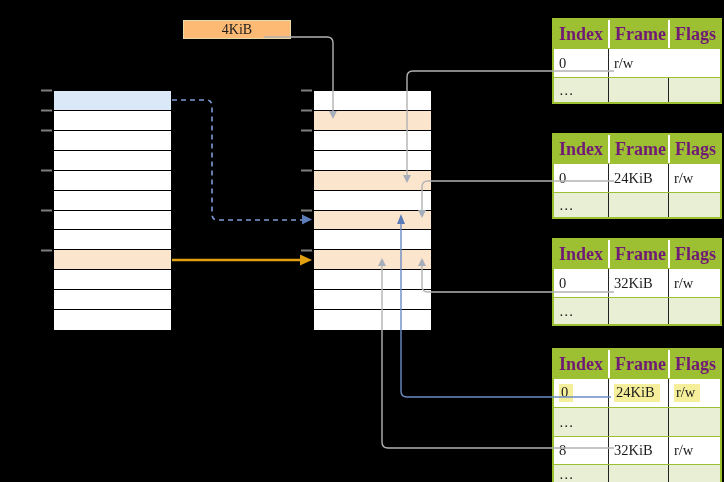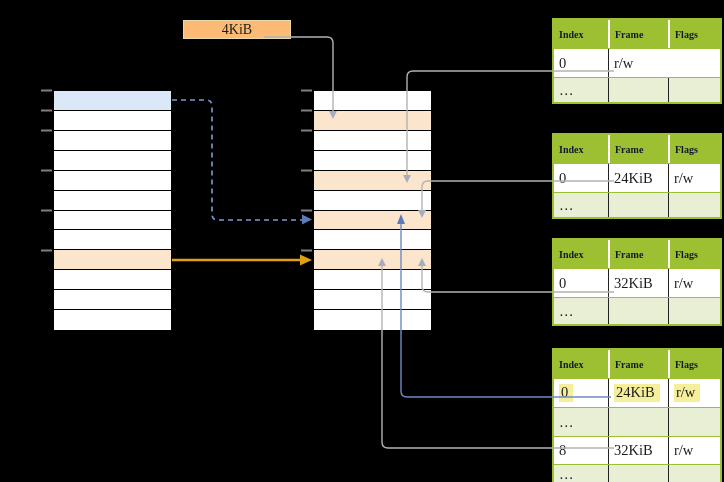--- a/index.html
+++ b/index.html
@@ -15,21 +15,21 @@
     border:1px solid #000;box-sizing:border-box;display:flex;flex-direction:column;}
   .mem-row{height:20px;box-sizing:border-box;border-bottom:1px solid #000;background:#fff;}
   .mem-row:last-child{border-bottom:none;}
   .mem-row.blue{background:#dbe8f7;}
   .mem-row.orange{background:#fce5cd;}
   
   .ptable{position:absolute;left:552px;width:170px;background:#fff;
     border:2px solid #9dc033;box-sizing:border-box;}
   .tr{display:grid;grid-template-columns:54px 60px 52px;}
   .tr.head{background:#9dc033;}
-  .tr.head .cell{color:#0f172a;font-weight:bold;font-size:10px;border-left:2px solid #fff;}
+  .tr.head .cell{color:#701a75;font-weight:bold;font-size:18px;border-left:2px solid #fff;}
   .tr.head .cell:first-child{border-left:none;}
   .cell{display:flex;align-items:center;padding-left:5px;box-sizing:border-box;
     font-size:14.5px;color:#1a1a1a;overflow:hidden;}
   .tr:not(.head) .cell{border-left:1px solid #222;}
   .tr:not(.head) .cell:first-child{border-left:none;}
   .tr:not(.head){border-top:1.5px solid #9dc033;}
   .tr.alt{background:#e9efd5;}
   .hl{background:#f5ee9b;padding:0 5px 1px 2px;}
   
   #overlay{position:absolute;left:0;top:0;pointer-events:none;}

